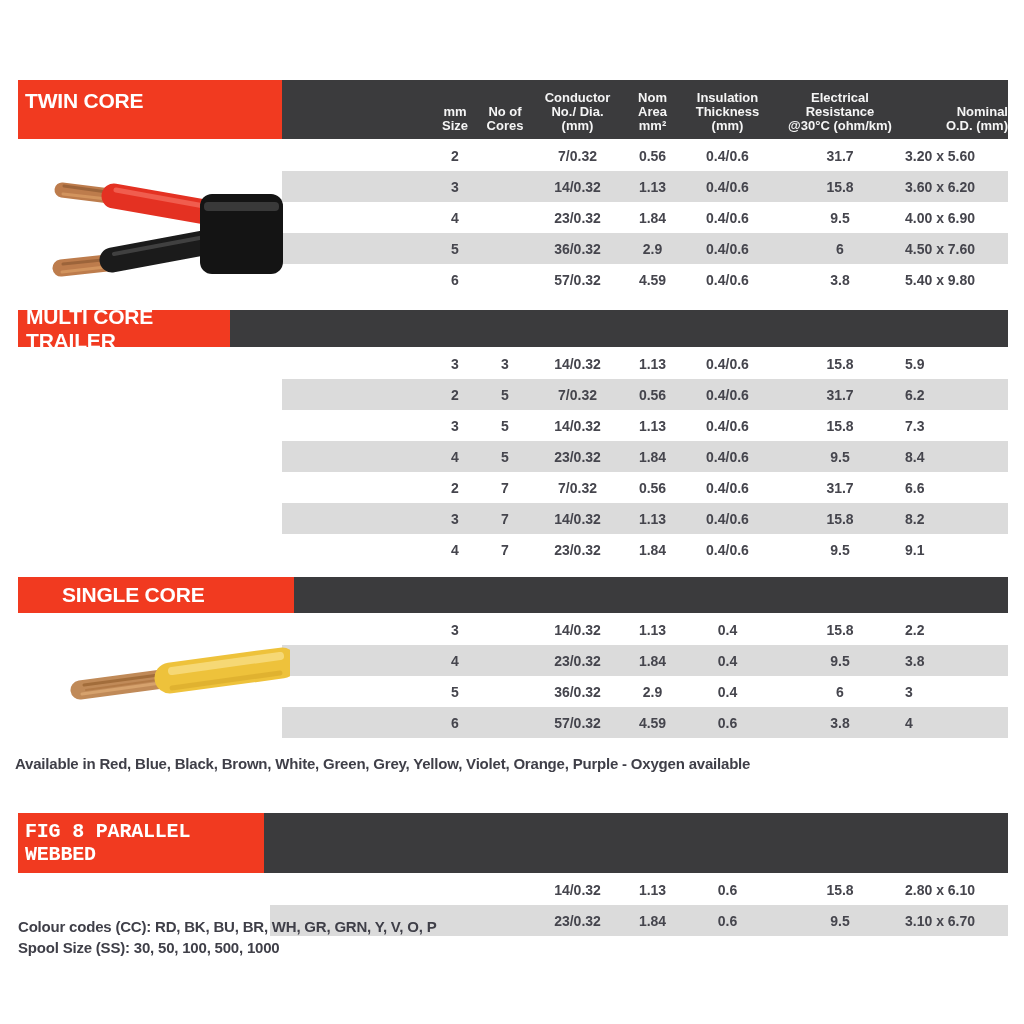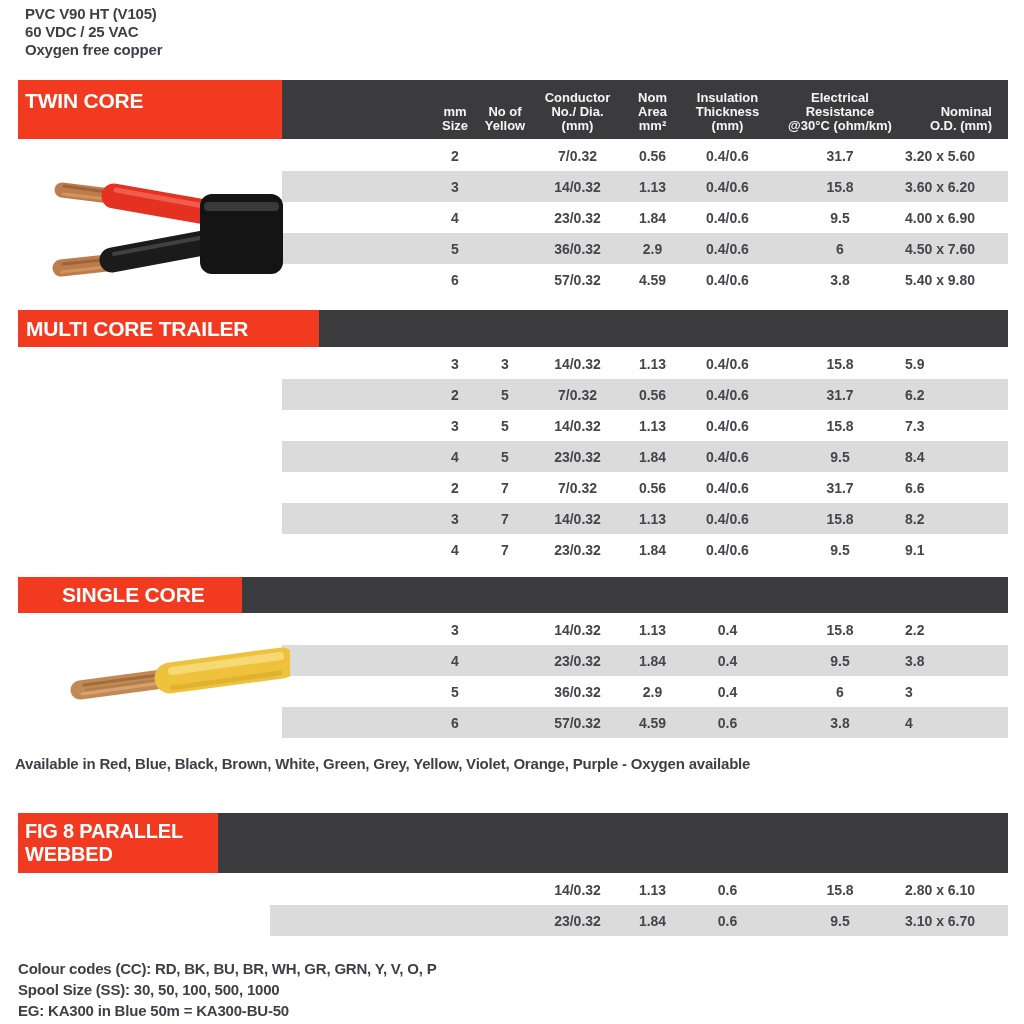--- a/index.html
+++ b/index.html
@@ -13,63 +13,58 @@
   .band{position:absolute;left:18px;width:990px;display:flex;}
   .band .title{
     background:#f13a20;color:#ffffff;font-weight:bold;font-size:21px;line-height:24px;
     padding-left:7px;display:flex;align-items:center;box-sizing:border-box;
     white-space:pre-line;letter-spacing:-0.2px;
   }
   .band .dark{background:#3b3b3d;flex:1;}
   .band-twin{top:80px;height:59px;}
   .band-twin .title{width:264px;align-items:flex-start;padding-top:9px;}
   .band-multi{top:310px;height:37px;}
-  .band-multi .title{width:301px;padding-left:8px;}
+  .band-multi .title{width:212px;padding-left:8px;}
   .band-single{top:577px;height:36px;}
-  .band-single .title{width:224px;padding-left:44px;}
+  .band-single .title{width:276px;padding-left:44px;}
   .band-fig8{top:813px;height:60px;}
-  .band-fig8 .title{width:200px;font-size:20px;line-height:23px;}
+  .band-fig8 .title{width:246px;font-size:20px;line-height:23px;font-family:Liberation Mono, monospace;}
   
   table{border-collapse:collapse;table-layout:fixed;}
   .headtbl{width:726px;height:100%;}
   .headtbl th{
     vertical-align:bottom;text-align:center;padding:0 0 6px 0;margin:12px;
     color:#f5f5f5;font-size:13px;line-height:14px;font-weight:bold;white-space:pre-line;
   }
-  .headtbl th.od{text-align:right;padding-right:16px;}
+  .headtbl th.od{text-align:right;padding-right:0;}
   
   .bodytbl{position:absolute;}
   .bodytbl td{
     height:31px;padding:0;text-align:center;vertical-align:middle;
     font-size:14px;font-weight:bold;color:#45454d;
   }
   .bodytbl td.od{text-align:left;padding-right:12px;}
   .bodytbl tr.alt{background:#dbdbdb;}
   .tbl-twin{top:140px;left:282px;width:726px;}
   .tbl-multi{top:348px;left:282px;width:726px;}
   .tbl-single{top:614px;left:282px;width:726px;}
   .tbl-fig8{top:874px;left:270px;width:738px;}
   
   .note-available{position:absolute;left:15px;top:755px;font-size:15px;color:#3f3f48;font-weight:bold;letter-spacing:-0.2px;}
-  .notes-bottom{position:absolute;left:18px;top:958px;font-size:15px;line-height:21px;color:#3f3f48;font-weight:bold;letter-spacing:-0.2px;}
+  .notes-bottom{position:absolute;left:18px;top:916px;font-size:15px;line-height:21px;color:#3f3f48;font-weight:bold;letter-spacing:-0.2px;}
   
   .photo{position:absolute;}
   .photo-twin{left:48px;top:166px;width:235px;height:135px;}
   .photo-single{left:70px;top:638px;width:220px;height:70px;}
 </style>
 </head>
 <body>
 
 <div class="page">
 
-  <div class="meta">
-    <div>PVC V90 HT (V105)</div>
-    <div>60 VDC / 25 VAC</div>
-    <div>Oxygen free copper</div>
-  </div>
 
   <div class="band band-twin">
     <div class="title">TWIN CORE</div>
     <div class="dark">
       <table class="headtbl">
         <colgroup>
           <col style="width:148px">
             <col style="width:50px">
             <col style="width:50px">
             <col style="width:95px">
@@ -77,21 +72,21 @@
             <col style="width:95px">
             <col style="width:130px">
             <col style="width:103px">
         </colgroup>
         <tbody>
             <tr>
           <th></th>
           <th>mm
 Size</th>
           <th>No of
-Yellow</th>
+Cores</th>
           <th>Conductor
 No./ Dia.
 (mm)</th>
           <th>Nom
 Area
 mm²</th>
           <th>Insulation
 Thickness
 (mm)</th>
           <th>Electrical
@@ -384,16 +379,15 @@
           <td>0.6</td>
           <td>9.5</td>
           <td class="od">3.10 x 6.70</td>
         </tr>
       </tbody>
   </table>
 
   <div class="notes-bottom">
     <div>Colour codes (CC): RD, BK, BU, BR, WH, GR, GRN, Y, V, O, P</div>
     <div>Spool Size (SS): 30, 50, 100, 500, 1000</div>
-    <div>EG: KA300 in Blue 50m = KA300-BU-50</div>
   </div>
 
 </div>
 
 </body></html>

